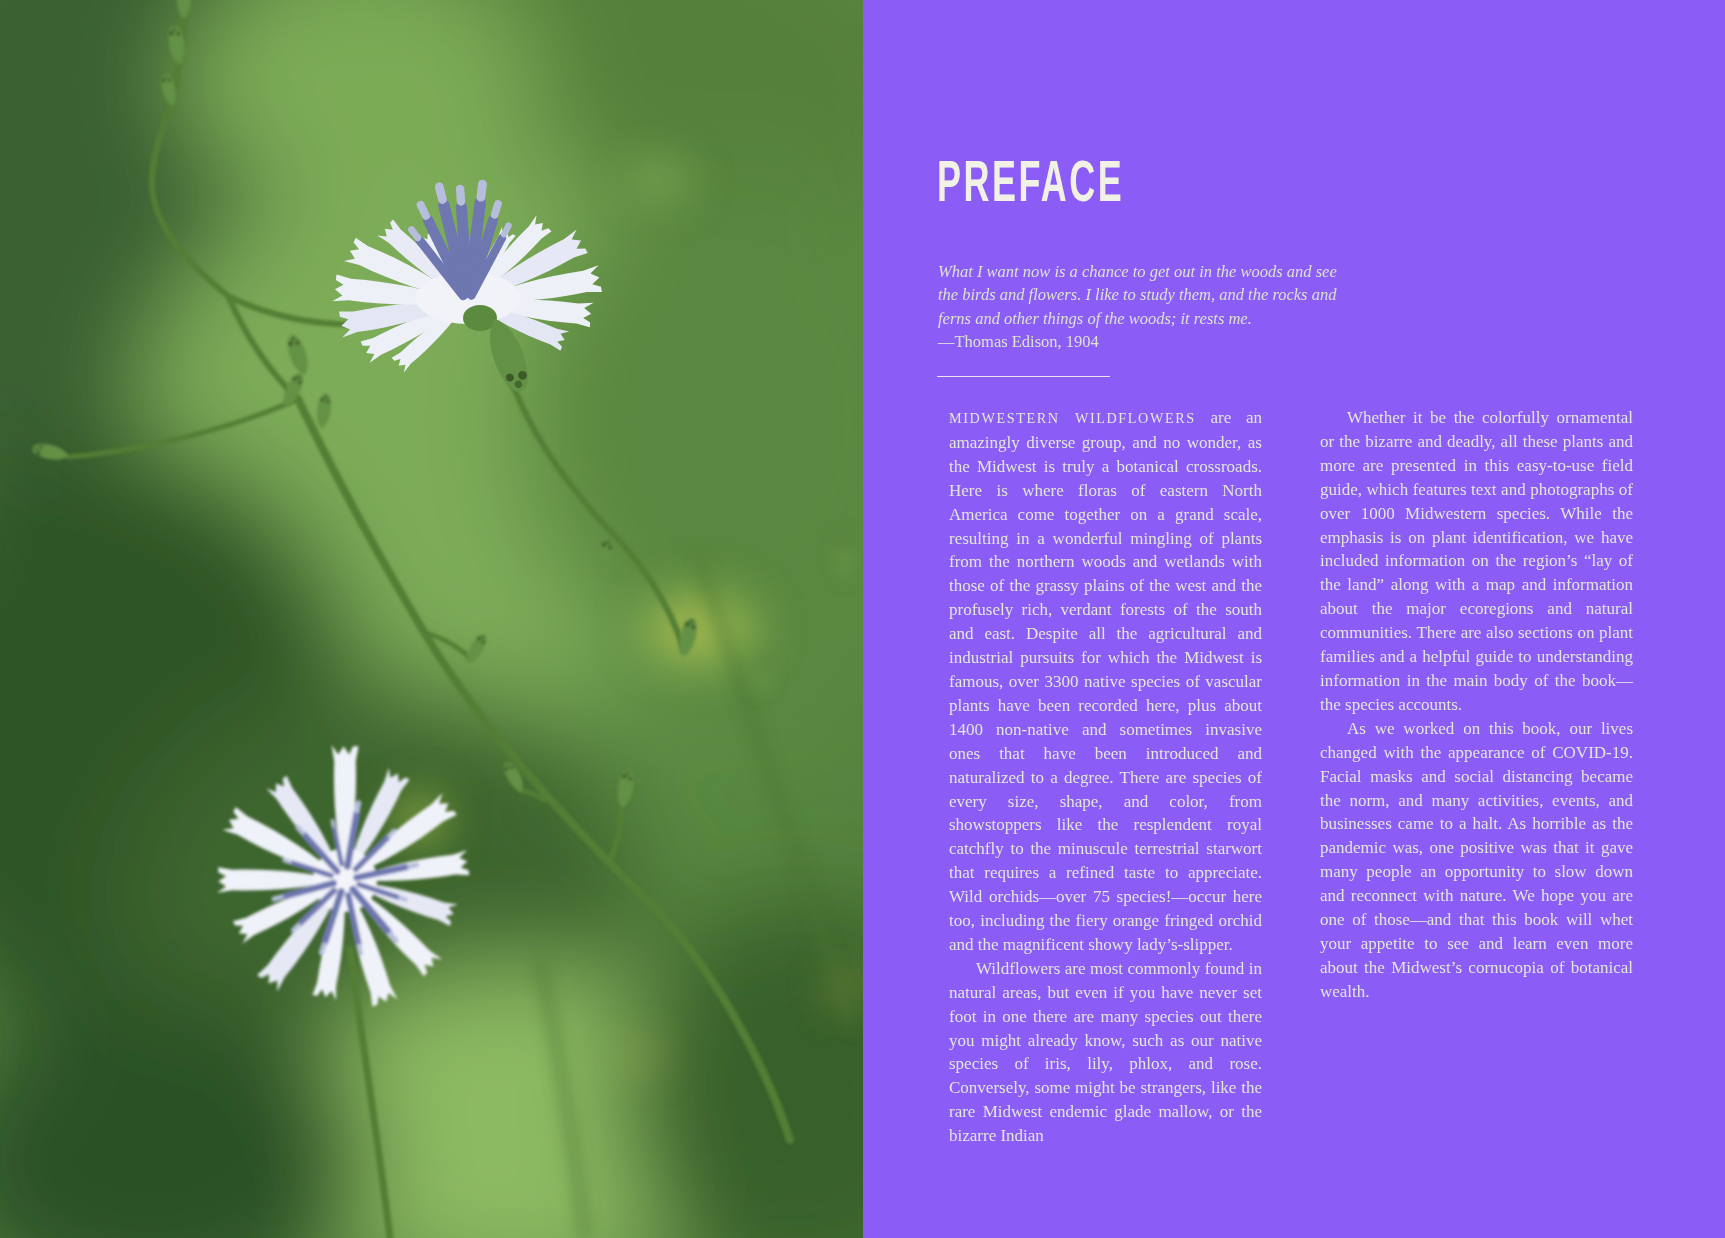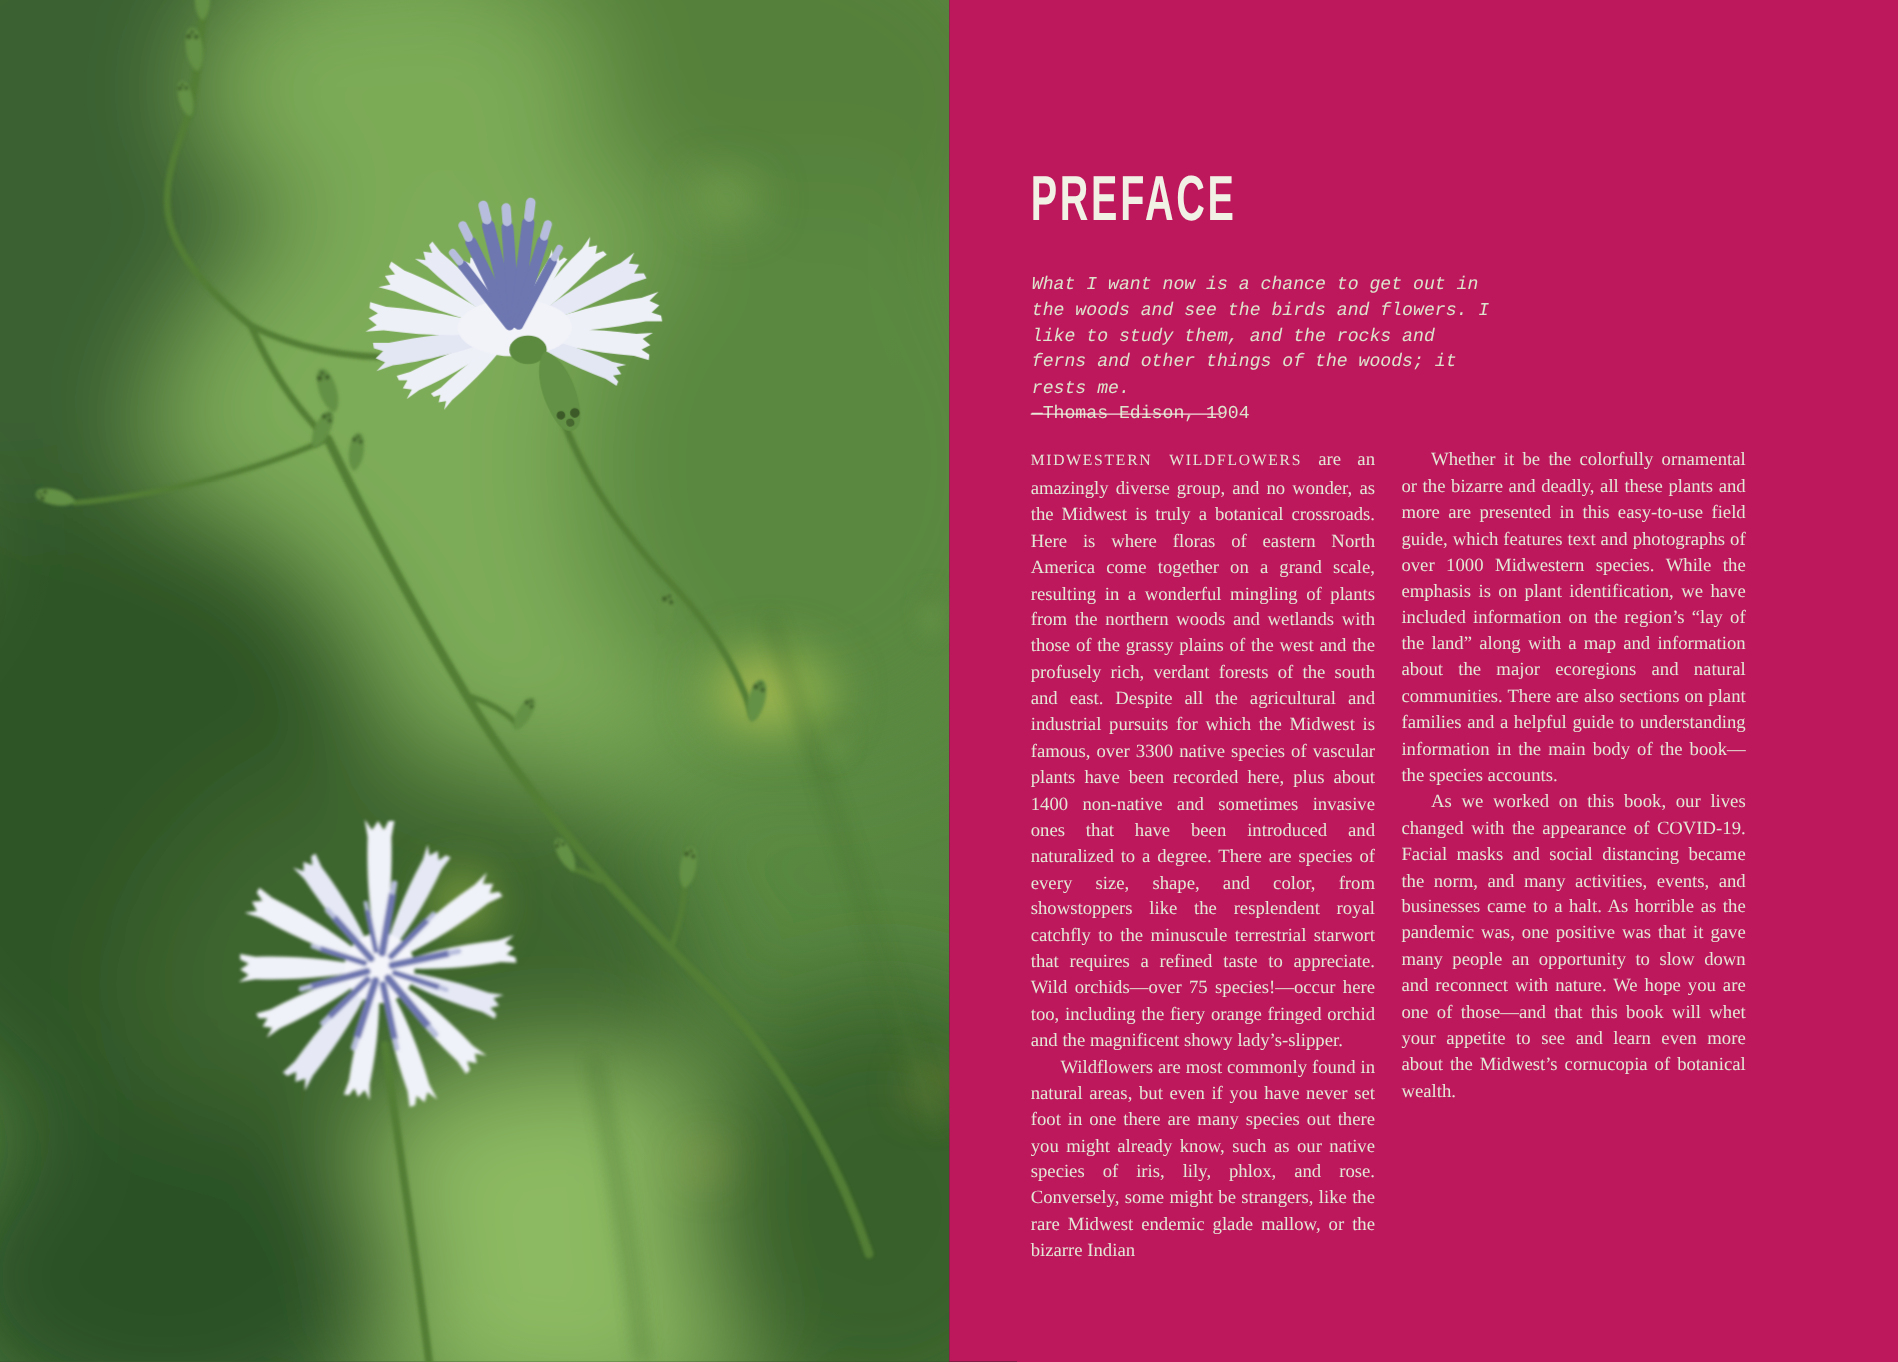--- a/index.html
+++ b/index.html
@@ -10,57 +10,56 @@
     display:flex;
     font-family:"Liberation Serif", serif;
   }
   .photo-page{
     width:863px;height:1238px;flex:0 0 863px;
     overflow:hidden;position:relative;
   }
   .photo-page svg{display:block;}
   .text-page{
     position:relative;flex:1;height:1238px;
-    background:#be185d;
+    background:#8b5cf6;
   }
   .page-title{
     position:absolute;left:74px;top:152px;
     margin:0;
     font-family:"Liberation Sans", sans-serif;
     font-weight:bold;
     font-size:58px;line-height:1;
     letter-spacing:4px;
     color:#f2f1e6;
     transform:scaleX(0.62);
     transform-origin:left top;
     white-space:nowrap;
   }
   .epigraph{
-    position:absolute;left:75px;top:247px;width:420px;
+    position:absolute;left:75px;top:260px;width:420px;
     color:#dde3cc;
-    font-family:Liberation Mono, monospace;
   }
   .epigraph .quote{
     margin:0;
     font-style:italic;
     font-size:16.5px;line-height:23.4px;
   }
   .epigraph .attrib{
     margin:0;
     font-size:16.5px;line-height:23.4px;
   }
   .rule{
     position:absolute;left:74px;top:376px;
     width:173px;height:0;
     border:none;border-top:1.5px solid rgba(242,243,230,0.92);
     margin:0;
   }
   .columns{
-    position:absolute;left:74px;top:406px;
-    display:flex;gap:24px;
+    position:absolute;left:86px;top:406px;
+    display:flex;gap:58px;
   }
   .col{width:313px;}
   .col p{
     margin:0;
     font-size:17px;line-height:23.9px;
     text-align:justify;
     color:#e3e7d6;
   }
   .col p.indent{text-indent:27px;}
   .lead-in{

